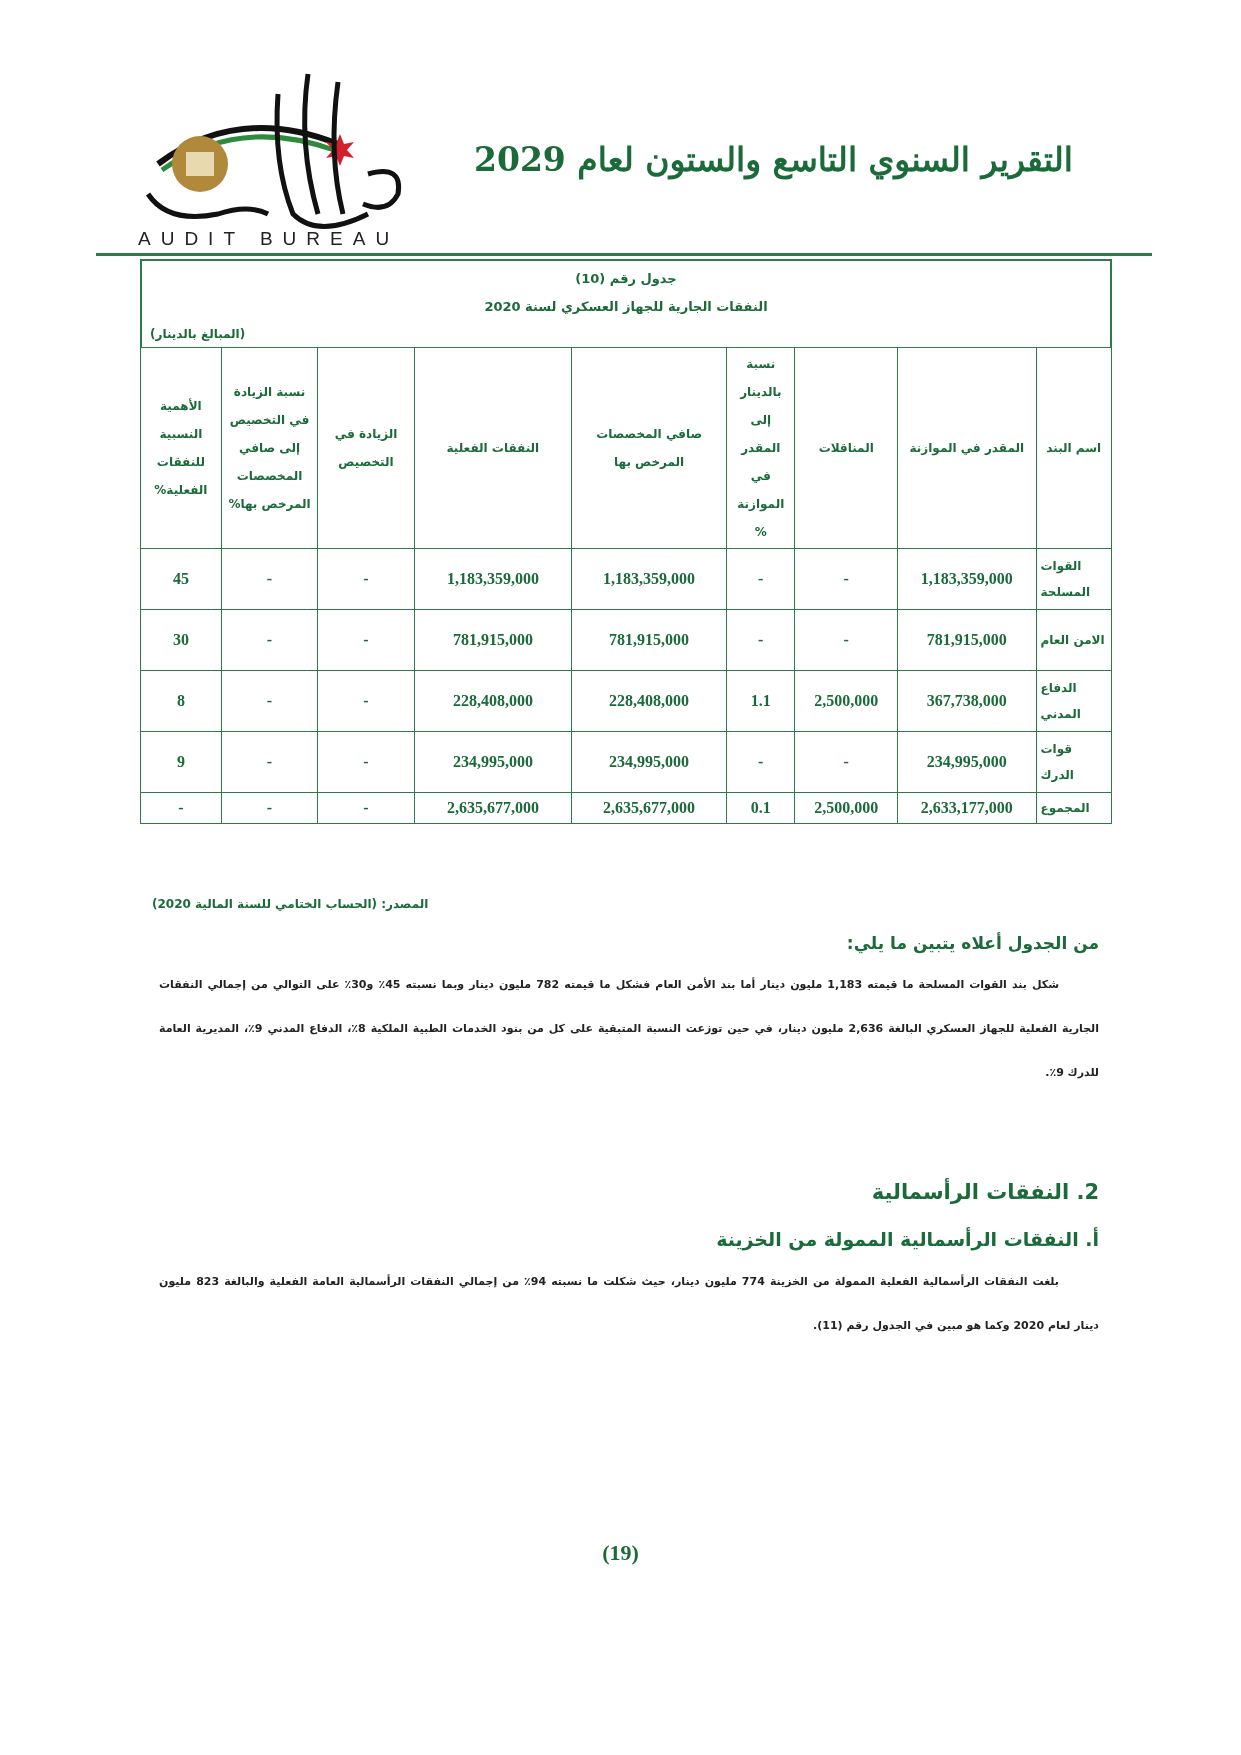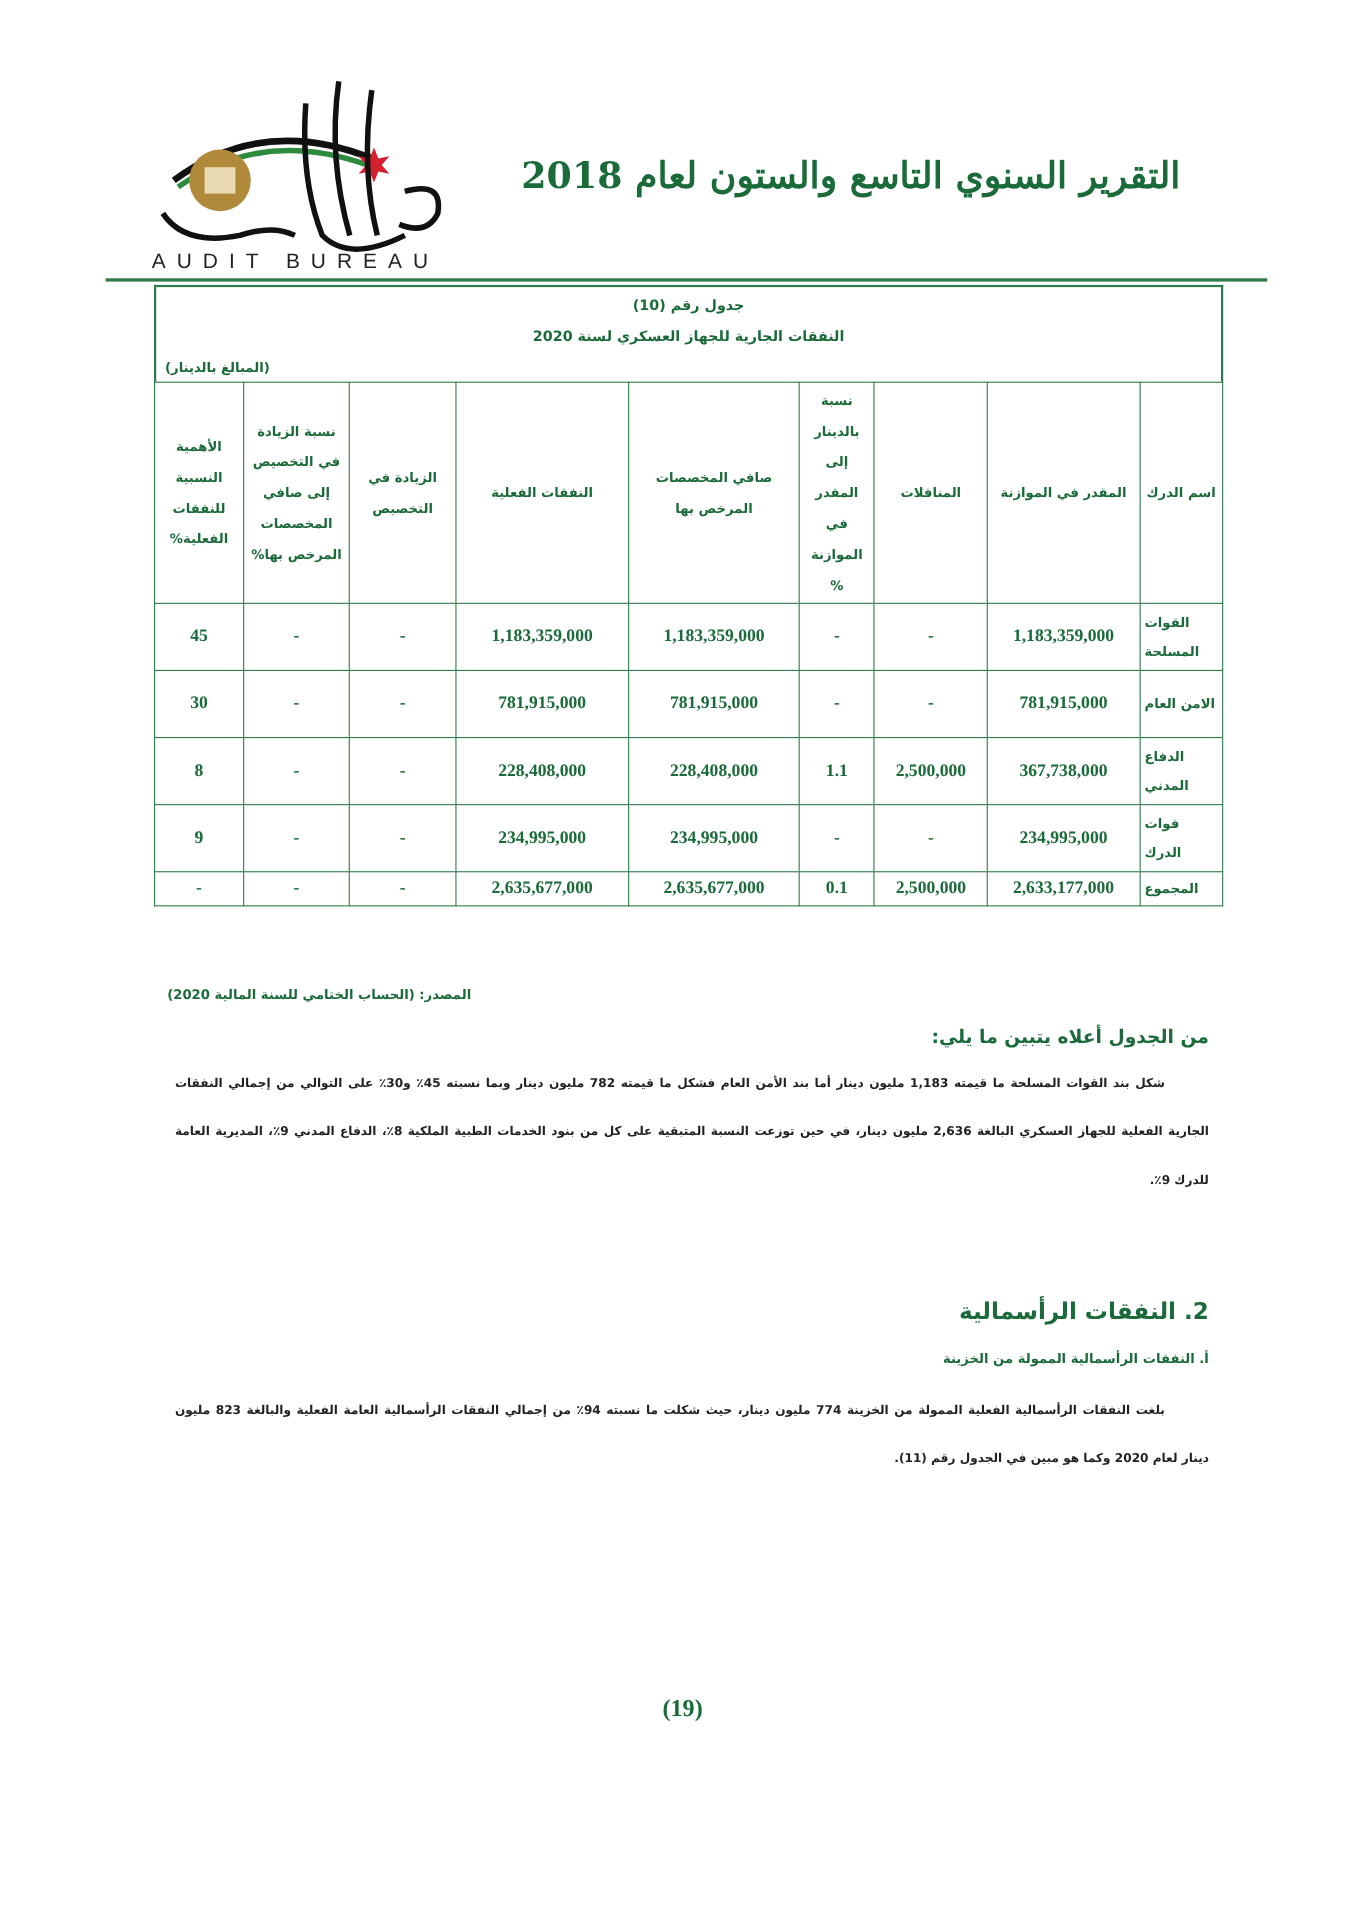--- a/index.html
+++ b/index.html
@@ -72,21 +72,21 @@
     position: absolute; right: 142px; width: 940px; font-size: 11px; font-weight: bold; color: #222;
     line-height: 44px; text-align: justify; text-align-last: right;
   }
   .p1 { top: 963px; }
   .p2 { top: 1260px; }
   .p1 .lead, .p2 .lead { padding-right: 40px; }
   .sec2 {
     position: absolute; right: 142px; top: 1180px; font-size: 21px; font-weight: bold; color: #1b6b3a;
   }
   .sec2a {
-    position: absolute; right: 142px; top: 1228px; font-size: 12px; font-weight: bold; color: #1b6b3a;
+    position: absolute; right: 142px; top: 1228px; font-size: 19px; font-weight: bold; color: #1b6b3a;
   }
   .page-num {
     position: absolute; left: 0; right: 0; top: 1540px; text-align: center;
     font-family: "Liberation Serif", serif; font-size: 22px; font-weight: bold; color: #1b6b3a;
     direction: ltr;
   }
 </style>
 </head>
 <body>
 
@@ -98,21 +98,21 @@
     <rect x="58" y="88" width="28" height="24" fill="#e8d9b0"></rect>
     <polygon points="212,70 216,80 226,78 219,86 226,94 216,92 212,102 208,92 198,94 205,86 198,78 208,80" fill="#d4202c"></polygon>
     <path d="M180 10 Q170 80 190 150" stroke="#111" stroke-width="5" fill="none"></path>
     <path d="M210 18 Q200 90 215 150" stroke="#111" stroke-width="5" fill="none"></path>
     <path d="M150 30 Q145 100 165 150 Q190 175 240 150" stroke="#111" stroke-width="5" fill="none"></path>
     <path d="M240 110 Q275 100 270 130 Q260 150 235 140" stroke="#111" stroke-width="5" fill="none"></path>
     <path d="M20 130 Q40 160 90 150 Q120 140 140 150" stroke="#111" stroke-width="5" fill="none"></path>
   </svg>
 </div>
 <div class="logo-text">AUDIT BUREAU</div>
-<div class="report-title">التقرير السنوي التاسع والستون لعام 2018</div>
+<div class="report-title">التقرير السنوي التاسع والستون لعام 2029</div>
 <div class="header-rule"></div>
 
 <div class="tbl-wrap">
   <div class="tbl-caption">
     <div class="cap1">جدول رقم (10)</div>
     <div class="cap2">النفقات الجارية للجهاز العسكري لسنة 2020</div>
     <div class="unit">(المبالغ بالدينار)</div>
   </div>
   <table class="data">
     <colgroup>
@@ -121,21 +121,21 @@
         <col style="width:98px">
         <col style="width:65px">
       <col style="width:148px">
         <col style="width:150px">
         <col style="width:92px">
         <col style="width:92px">
         <col style="width:77px">
     </colgroup>
     <thead>
       <tr>
-        <th>اسم الدرك</th>
+        <th>اسم البند</th>
         <th>المقدر في الموازنة</th>
         <th>المناقلات</th>
         <th>نسبة بالدينار إلى المقدر في الموازنة %</th>
         <th>صافي المخصصات المرخص بها</th>
         <th>النفقات الفعلية</th>
         <th>الزيادة في التخصيص</th>
         <th>نسبة الزيادة في التخصيص إلى صافي المخصصات المرخص بها%</th>
         <th>الأهمية النسبية للنفقات الفعلية%</th>
       </tr>
     </thead>

